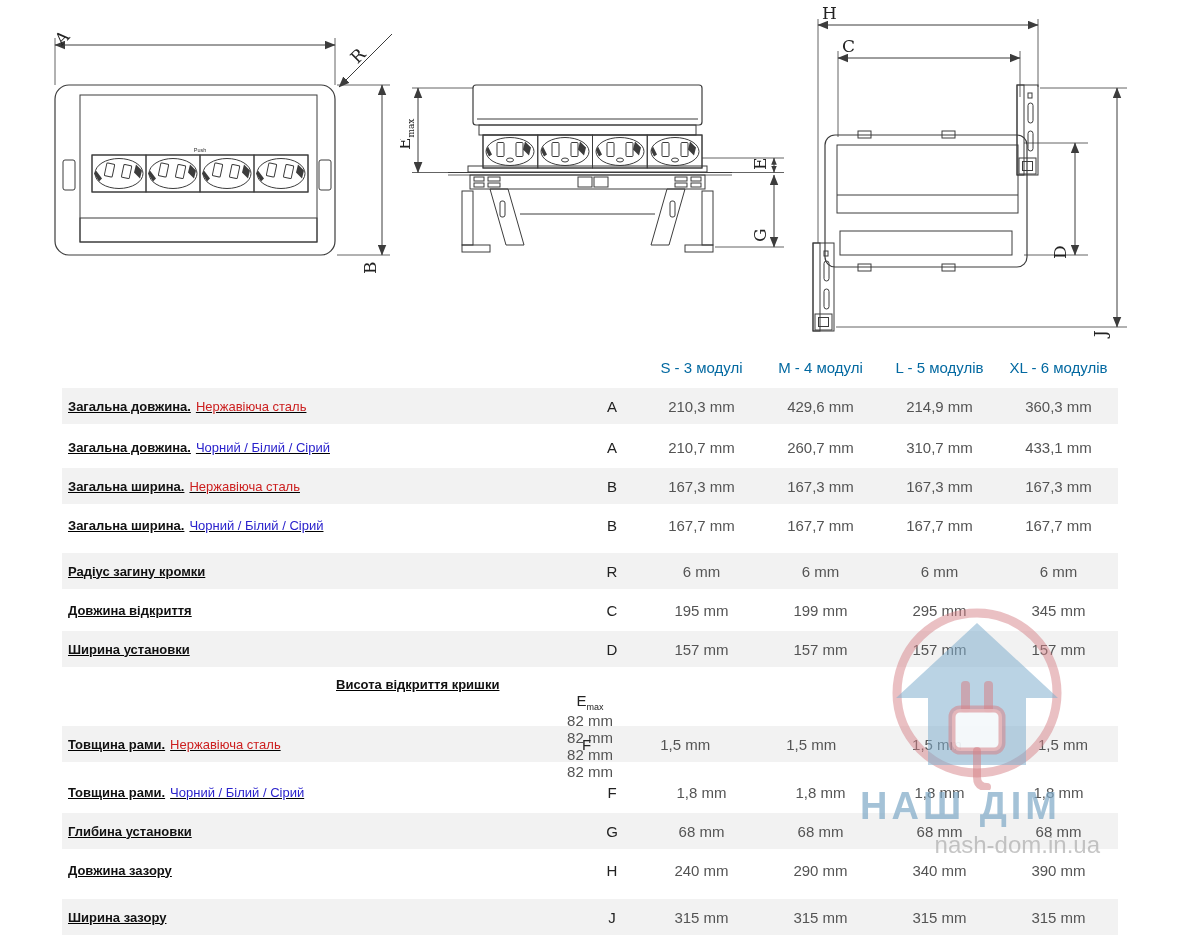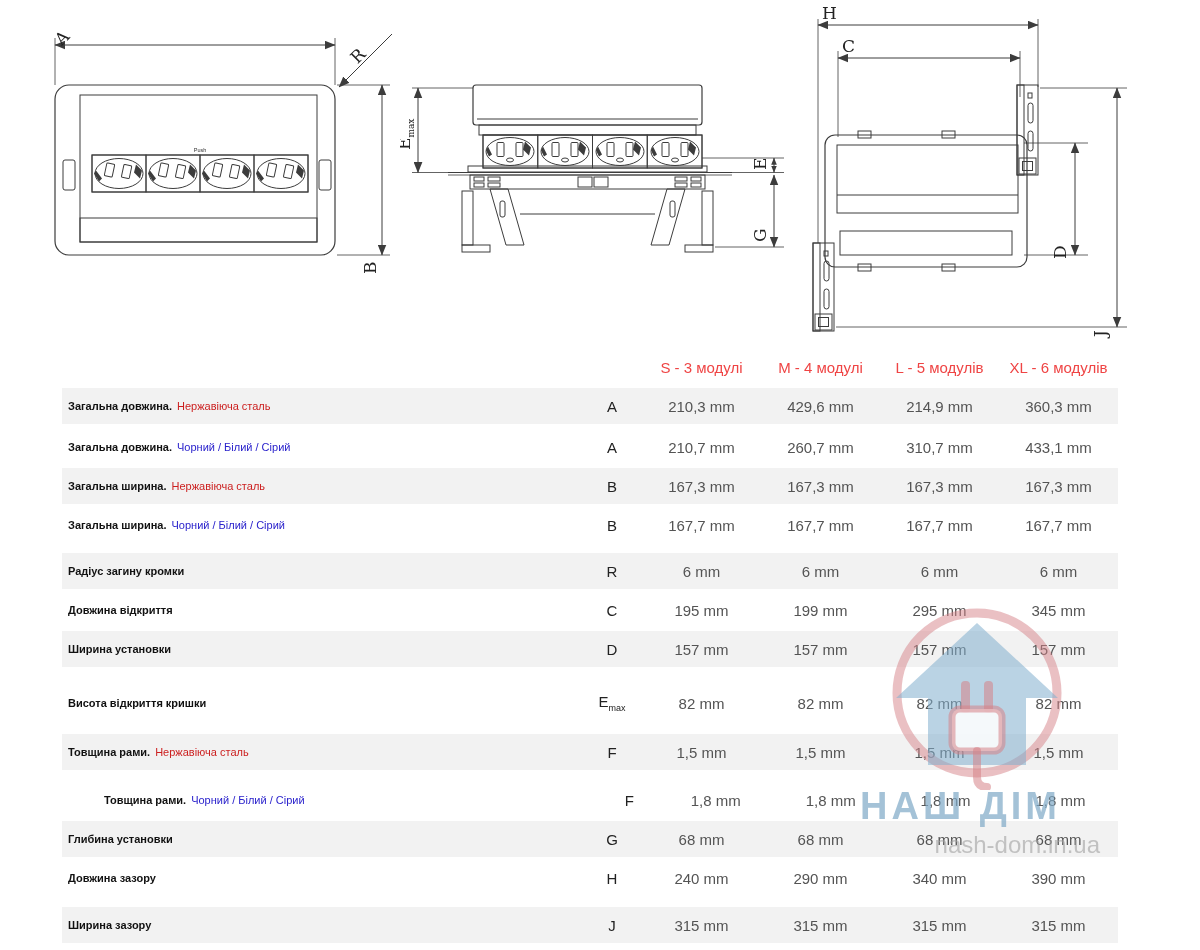--- a/index.html
+++ b/index.html
@@ -17,33 +17,33 @@
   .d-txt-sm{fill:#333;font-family:"Liberation Sans",sans-serif;font-size:5.5px;}
 
   
   .spec-table{position:absolute;left:62px;top:348px;width:1056px;}
   .t-head{display:flex;height:38px;align-items:center;font-size:15px;color:#2a2a2a;}
   .t-row{display:flex;height:36px;align-items:center;margin-top:3px;}
   .t-row.shaded{background:var(--c-stripe);}
   #rows .t-row:nth-child(1){margin-top:2px;}
   #rows .t-row:nth-child(2){margin-top:5px;}
   #rows .t-row:nth-child(5){margin-top:10px;}
-  #rows .t-row:nth-child(8){margin-top:18px;}
-  #rows .t-row:nth-child(9){margin-top:13px;}
-  #rows .t-row:nth-child(10){margin-top:12px;margin-left:36px;}
+  #rows .t-row:nth-child(8){margin-top:10px;flex-direction:column;}
+  #rows .t-row:nth-child(9){margin-top:13px;gap:16px;}
+  #rows .t-row:nth-child(10){margin-top:12px;}
   #rows .t-row:nth-child(13){margin-top:11px;}
-  .t-label{width:520px;padding-left:6px;box-sizing:border-box;font-size:11px;white-space:nowrap;}
+  .t-label{width:520px;padding-left:6px;box-sizing:border-box;font-size:13px;white-space:nowrap;text-decoration:underline;}
   .lbl-main{font-weight:bold;color:var(--c-label);}
   .lbl-suffix{margin-left:5px;}
   .sx-red{color:var(--c-red);}
   .sx-blue{color:var(--c-blue);}
   .t-letter{width:60px;text-align:center;font-size:15px;color:#222;}
   .t-letter sub{font-size:9px;}
   .t-h,.t-val{width:119px;text-align:center;font-size:15px;color:var(--c-value);}
-  .t-h{color:#ef4444;}
+  .t-h{color:#0369a1;}
   .h-spacer-label{width:520px;}
   .h-spacer-letter{width:60px;}
 
   
   .watermark{position:absolute;left:860px;top:585px;width:240px;z-index:5;pointer-events:none;}
   .wm-title{position:absolute;left:0;top:200px;width:240px;text-align:left;
             font-size:38px;font-weight:bold;letter-spacing:4px;color:rgba(125,168,198,0.7);}
   .wm-url{position:absolute;left:0;top:246px;width:240px;text-align:right;
           font-size:24px;color:rgba(160,160,160,0.6);}
 </style>

